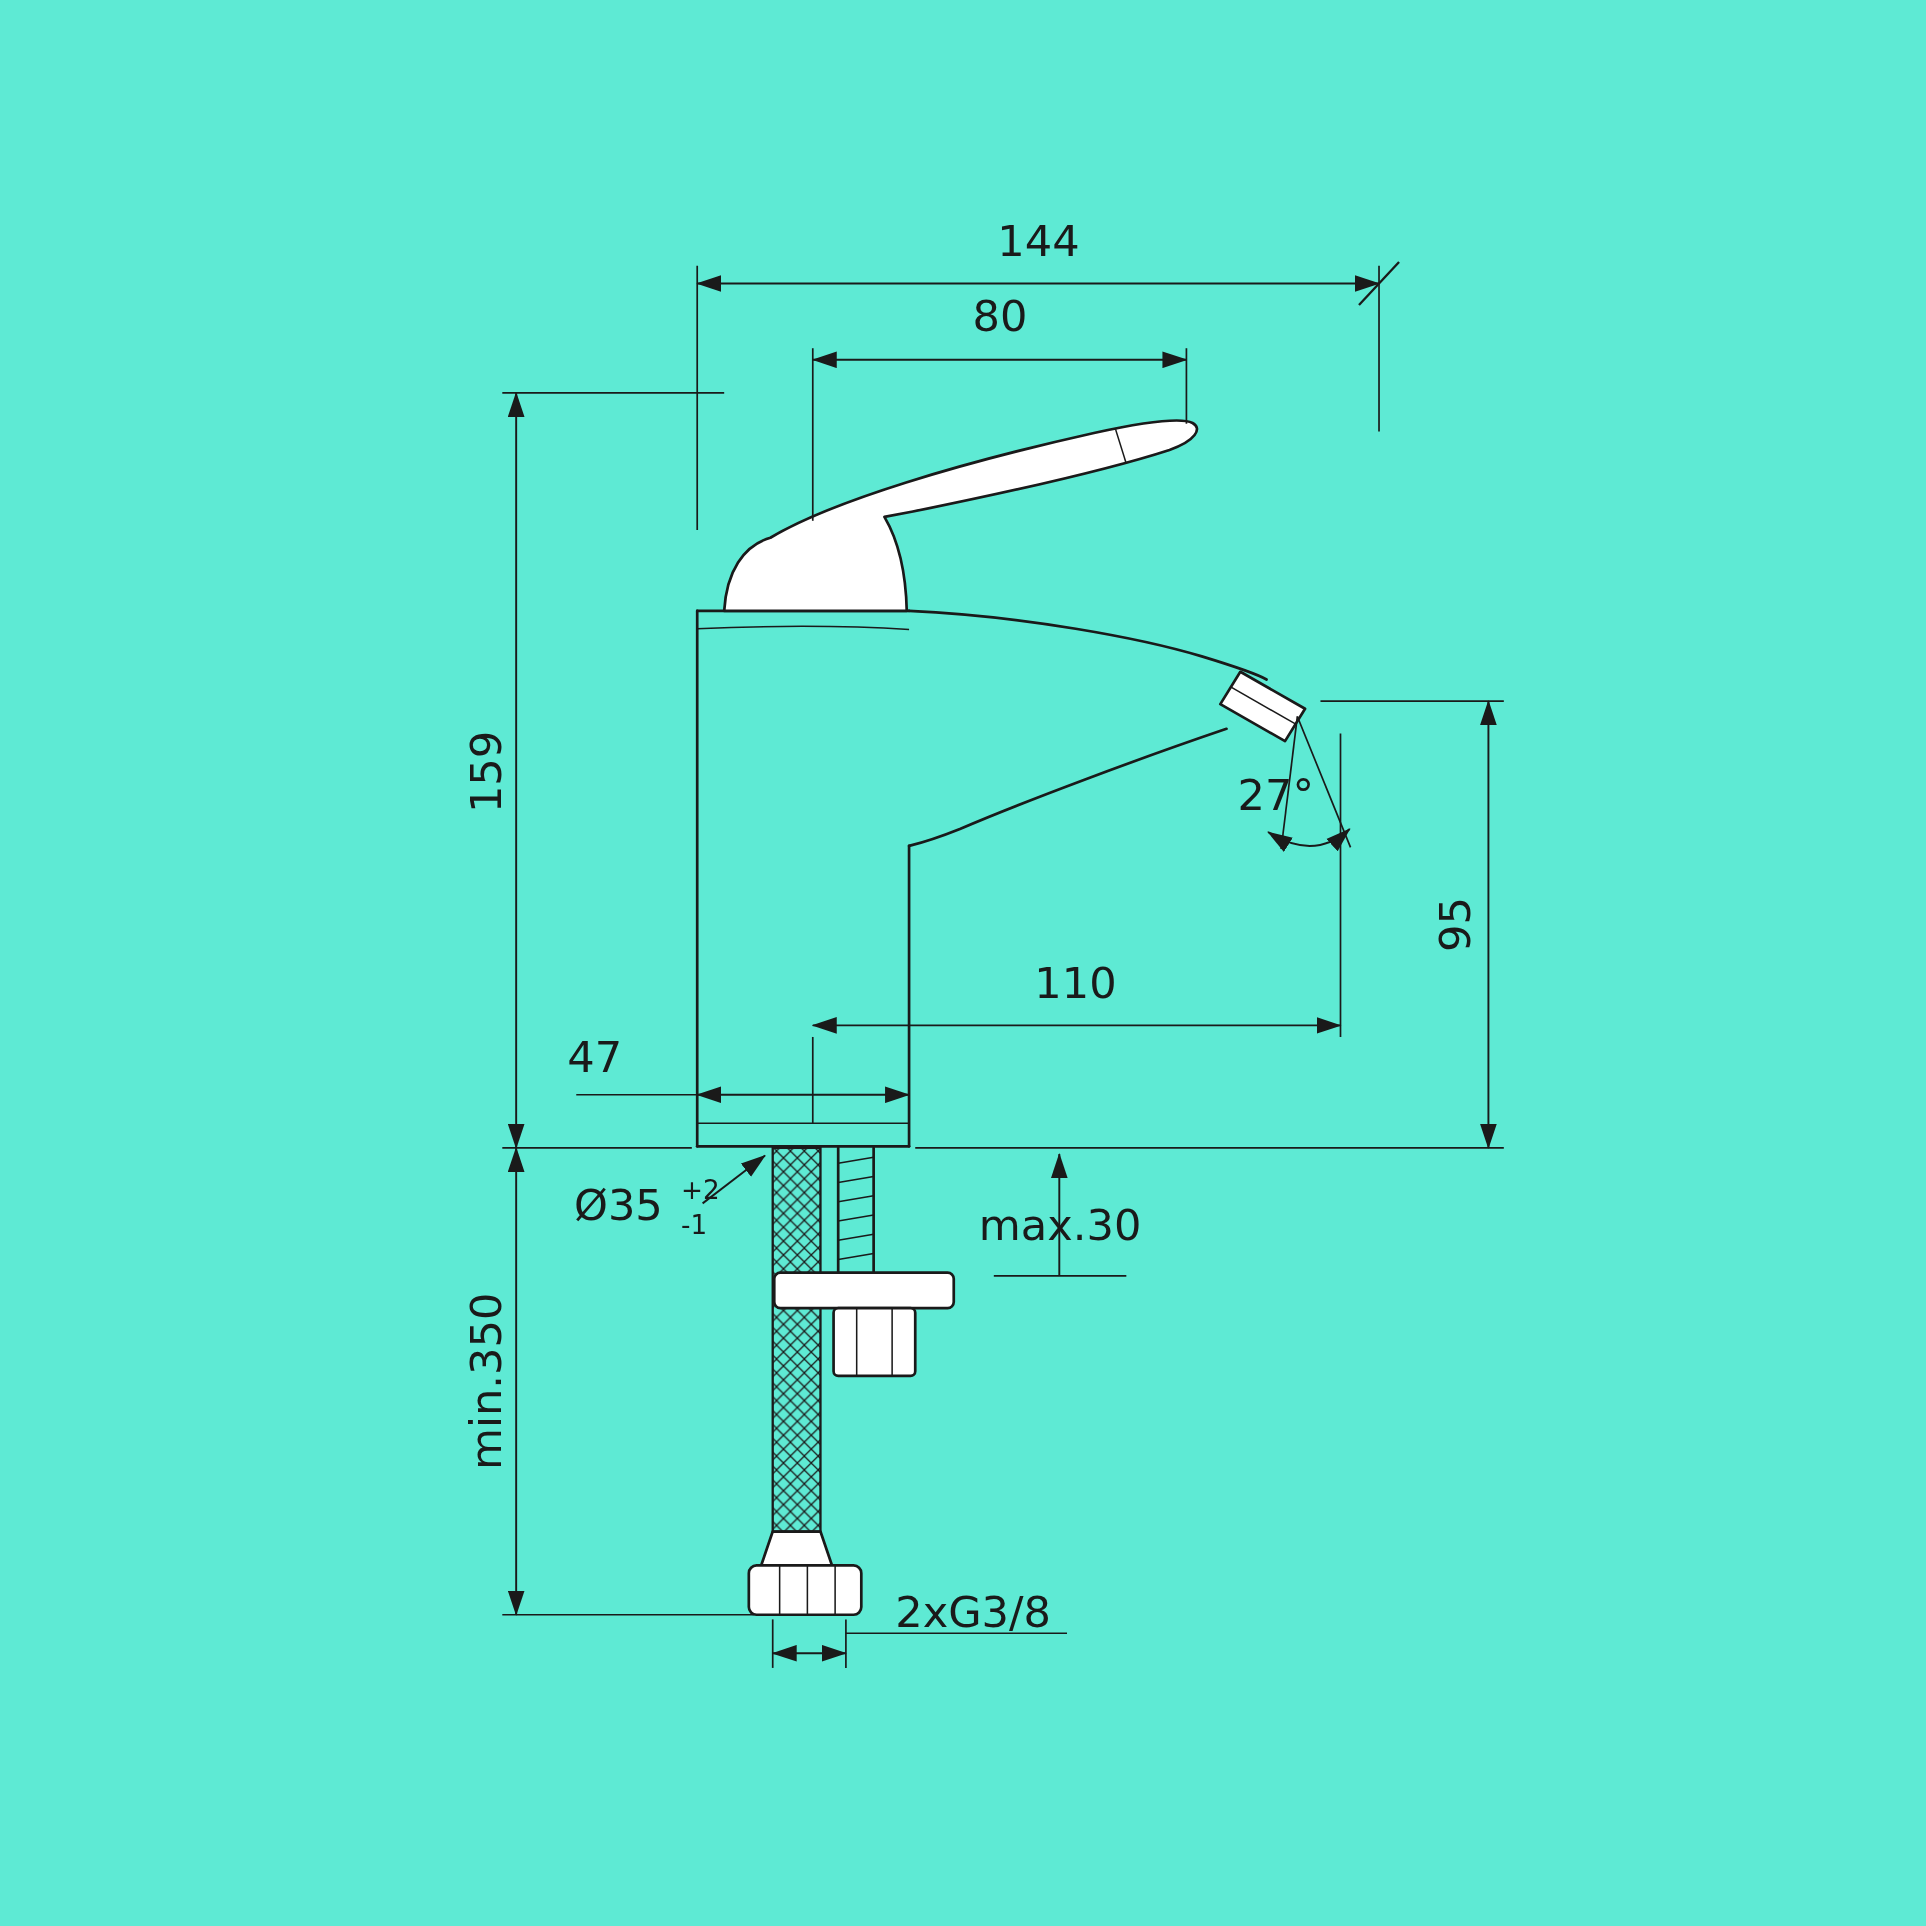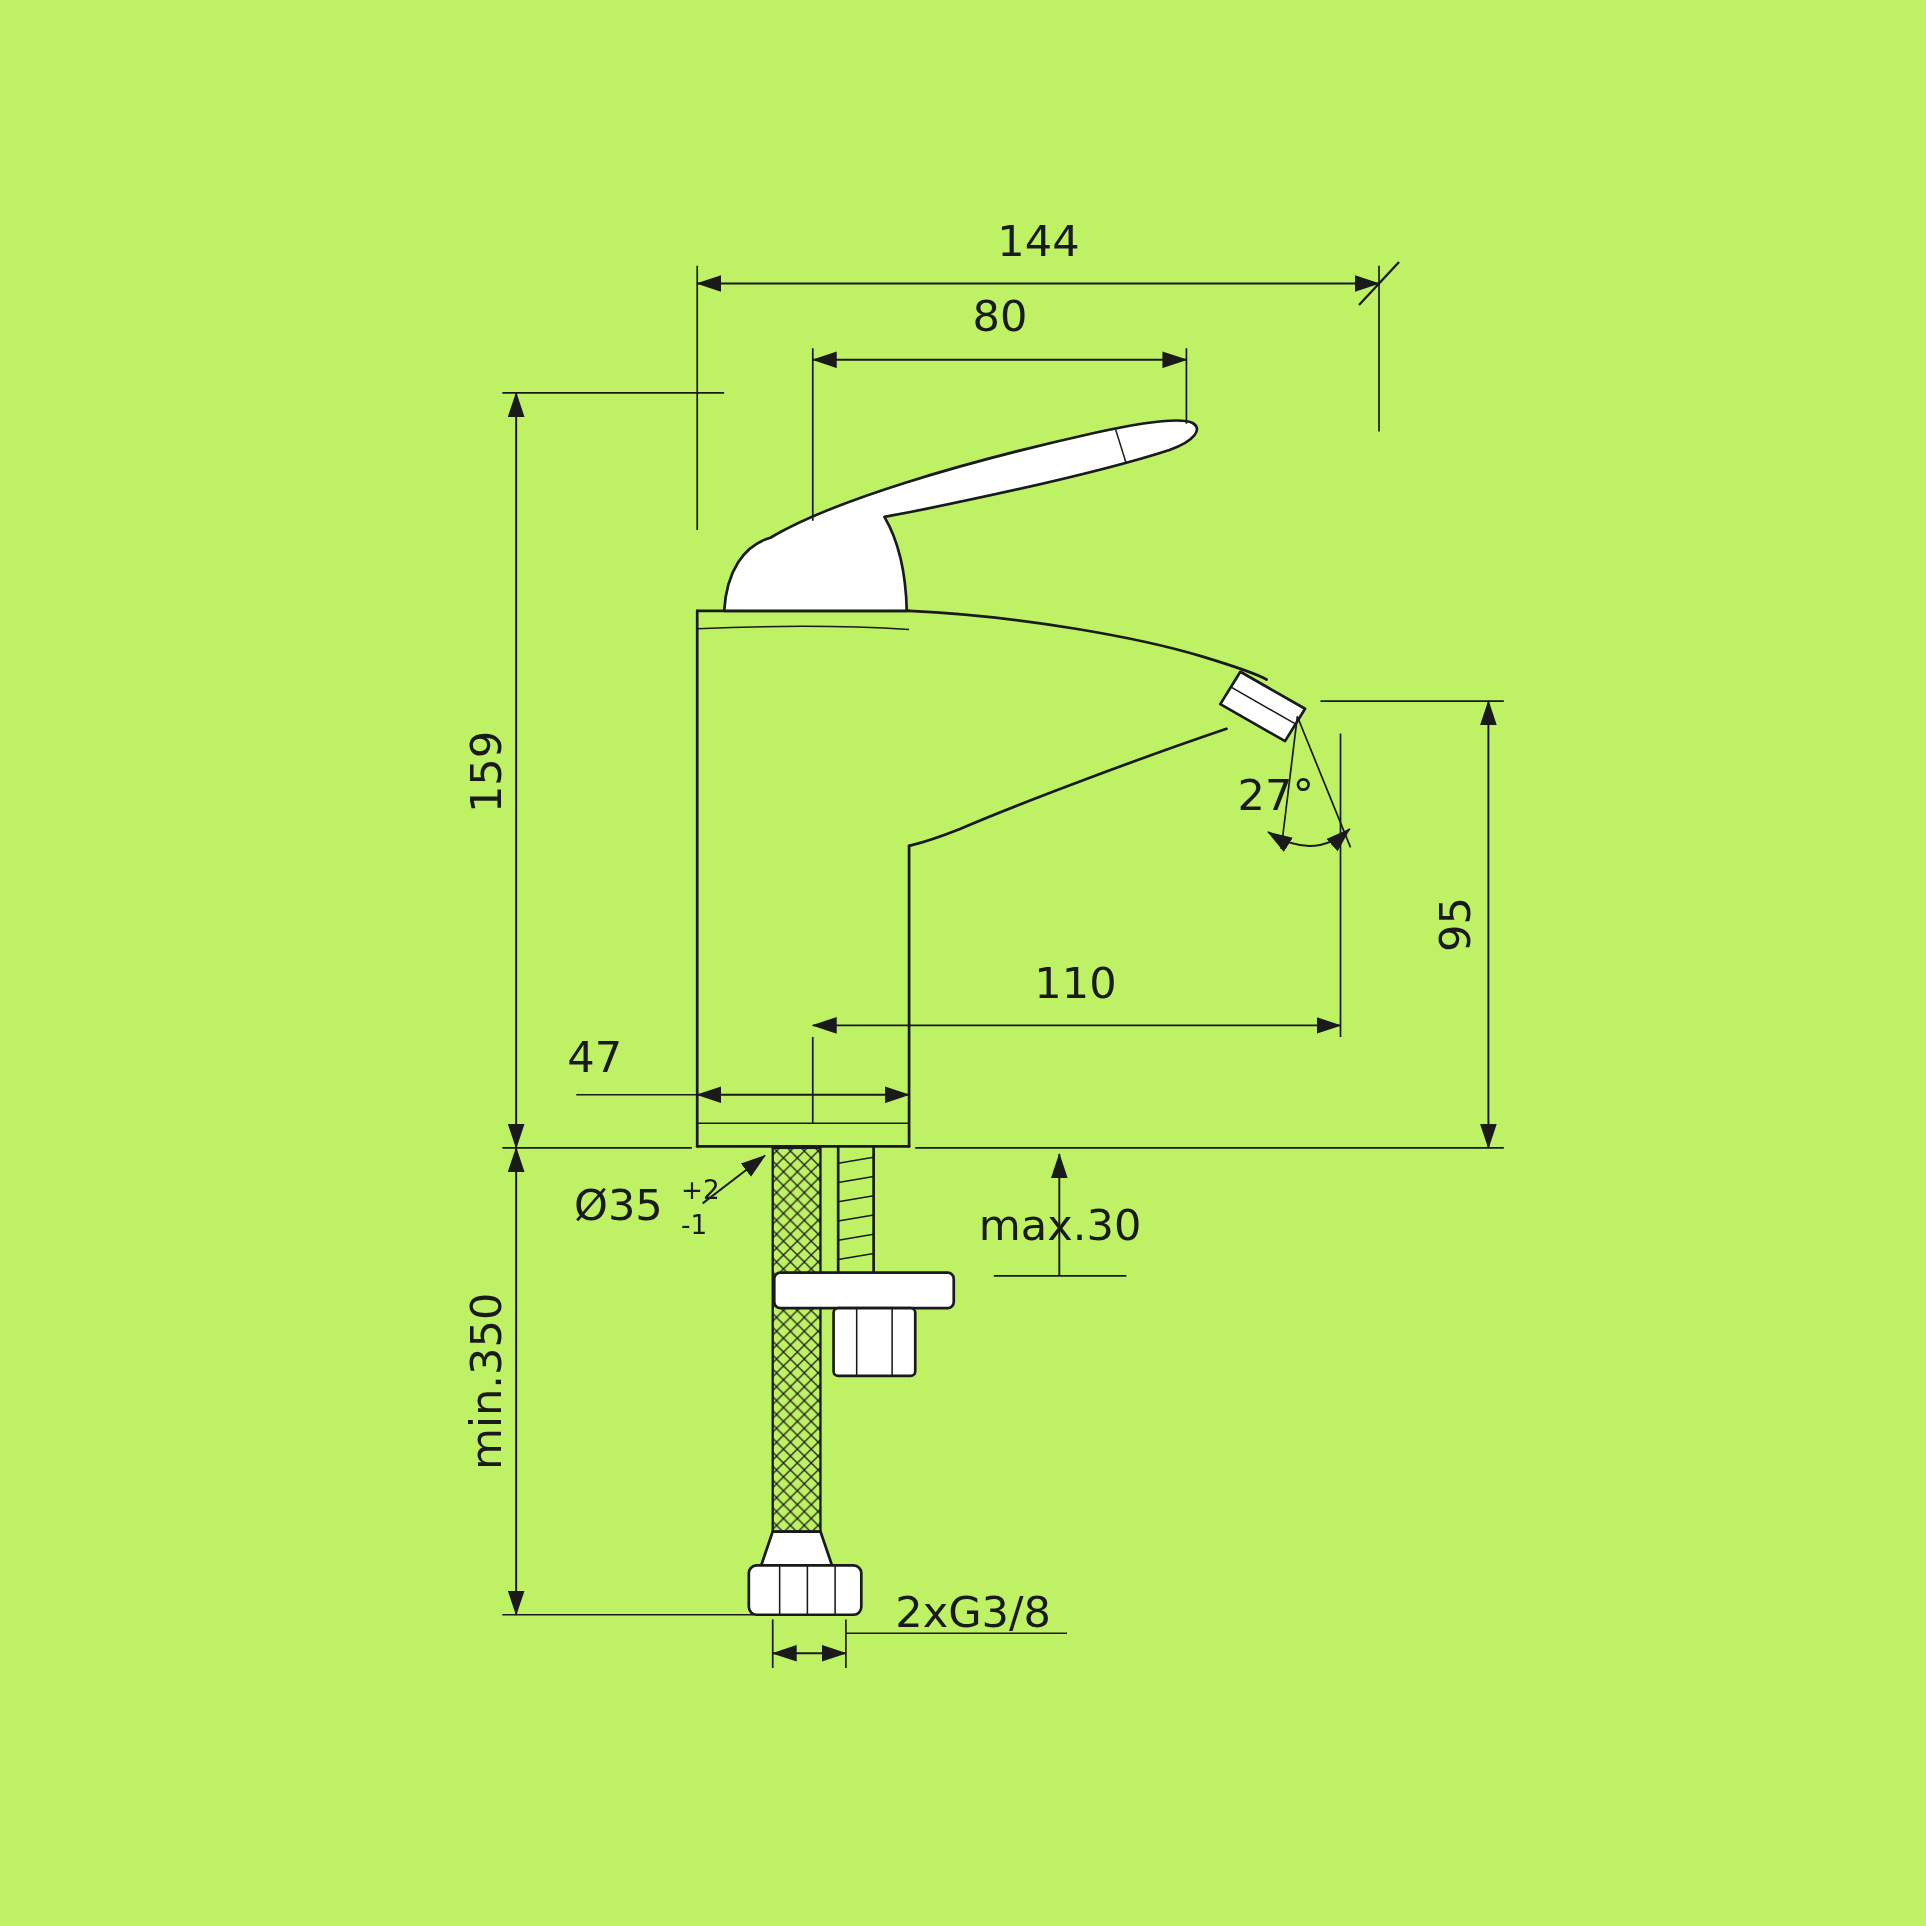--- a/index.html
+++ b/index.html
@@ -1,17 +1,17 @@
 <!DOCTYPE html>
 <html style="font-size:12.3px"><head>
 <meta charset="utf-8">
 <style>
   html,body{margin:0;padding:0;background:#ffffff;}
   body{width:1926px;height:1926px;}
-  .canvas{position:relative;width:1926px;height:1926px;background:#bef264;overflow:hidden;}
+  .canvas{position:relative;width:1926px;height:1926px;background:#5eead4;overflow:hidden;}
   svg{display:block;}
   text{font-family:"DejaVu Sans","Liberation Sans",sans-serif;fill:#1a1a1a;}
   .dim-label{font-size:56px;}
   .dim-label-sm{font-size:34px;}
   .outline{stroke:#1a1a1a;stroke-width:3.5;fill:none;stroke-linecap:round;stroke-linejoin:round;}
   .outline-fill{stroke:#1a1a1a;stroke-width:3.5;fill:#ffffff;stroke-linejoin:round;}
   .thin{stroke:#1a1a1a;stroke-width:2;fill:none;}
   .dim{stroke:#1a1a1a;stroke-width:2.5;fill:none;}
   .ext{stroke:#1a1a1a;stroke-width:2.2;fill:none;}
   .tick{stroke:#1a1a1a;stroke-width:3;fill:none;}

